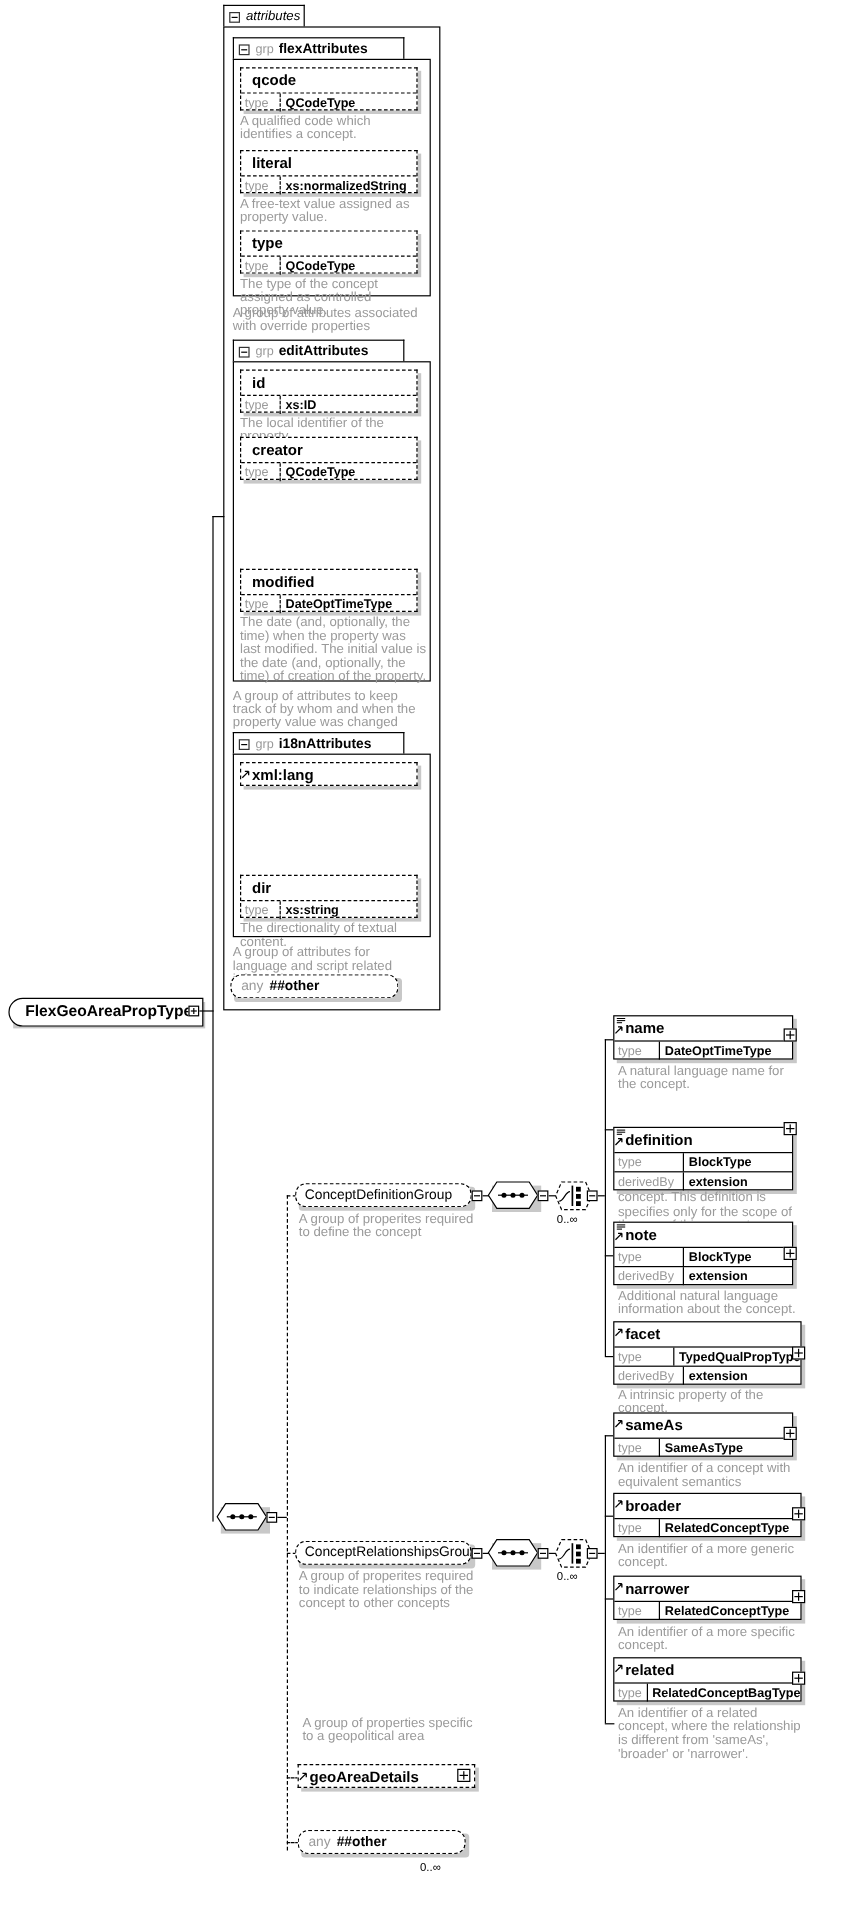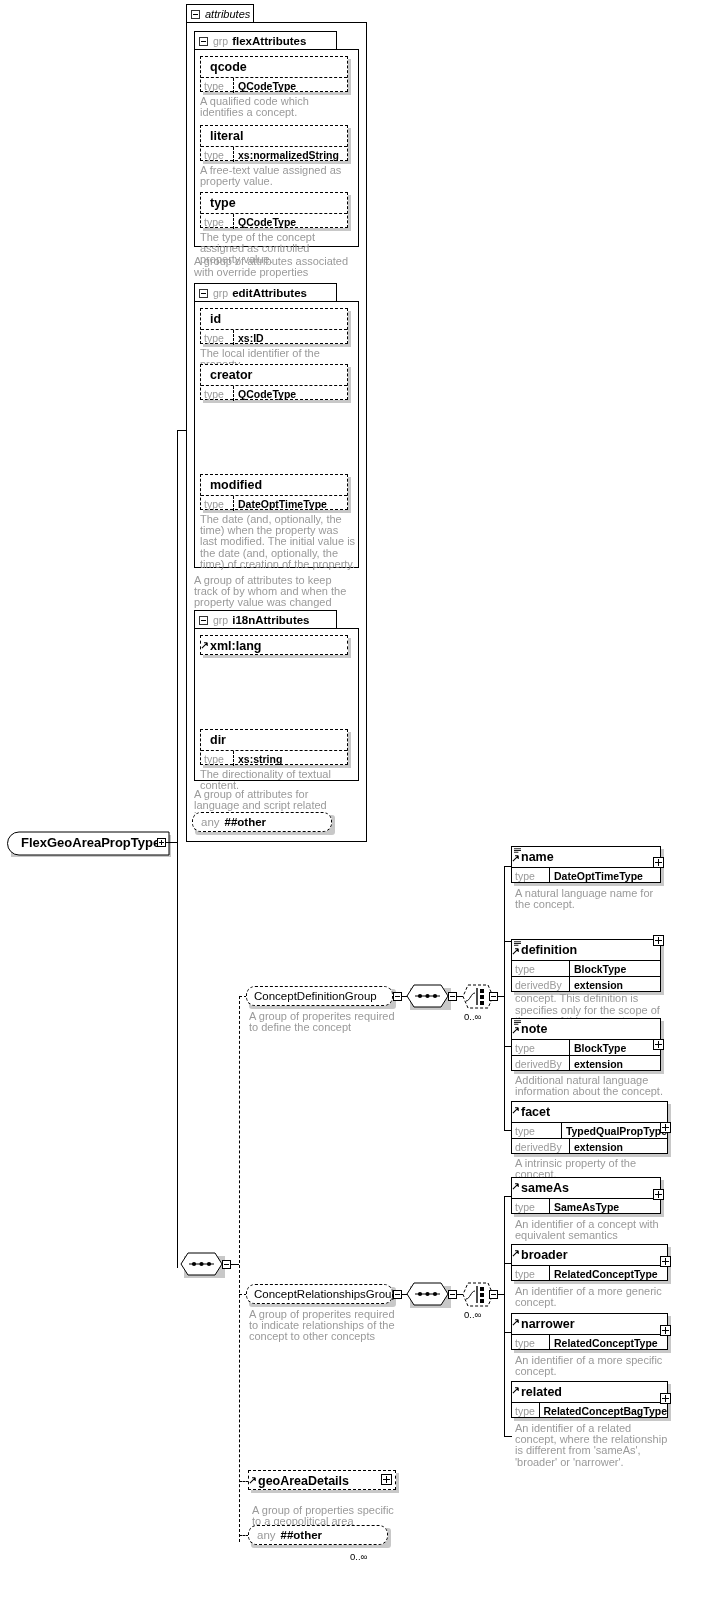--- a/index.html
+++ b/index.html
@@ -526,21 +526,21 @@
   <div class="ebox dashed" style="left:248px;top:1470px;width:148px;height:20px;">
     <div class="shadow"></div>
     <div class="inner">
       <div class="namerow">geoAreaDetails</div>
     </div>
     <svg class="glyph-arrow" width="9" height="9" viewBox="0 0 9 9" style="left:1px;top:6px;">
       <path d="M1 8 L7 2 M7 2 L3.4 2 M7 2 L7 5.6" stroke="#000" stroke-width="1.2" fill="none"></path>
     </svg>
   </div>
   <div class="eplus" style="left:381px;top:1474px;"></div>
-  <div class="annot" style="left:252px;top:1505px;width:152px;">A group of properties specific to a geopolitical area</div>
+  <div class="annot" style="left:252px;top:1431px;width:152px;">A group of properties specific to a geopolitical area</div>
 
   <div class="hd" style="left:239px;top:1535px;width:10px;"></div>
   <div class="pill dash-p" style="left:248px;top:1525px;width:140px;height:20px;">
     <div class="sh"></div>
     <div class="in">
       <span class="lbl-grey" style="margin-right:5px;">any</span>
       <span class="lbl-bold">##other</span>
     </div>
   </div>
   <div class="card" style="left:350px;top:1551px;">0..∞</div>

